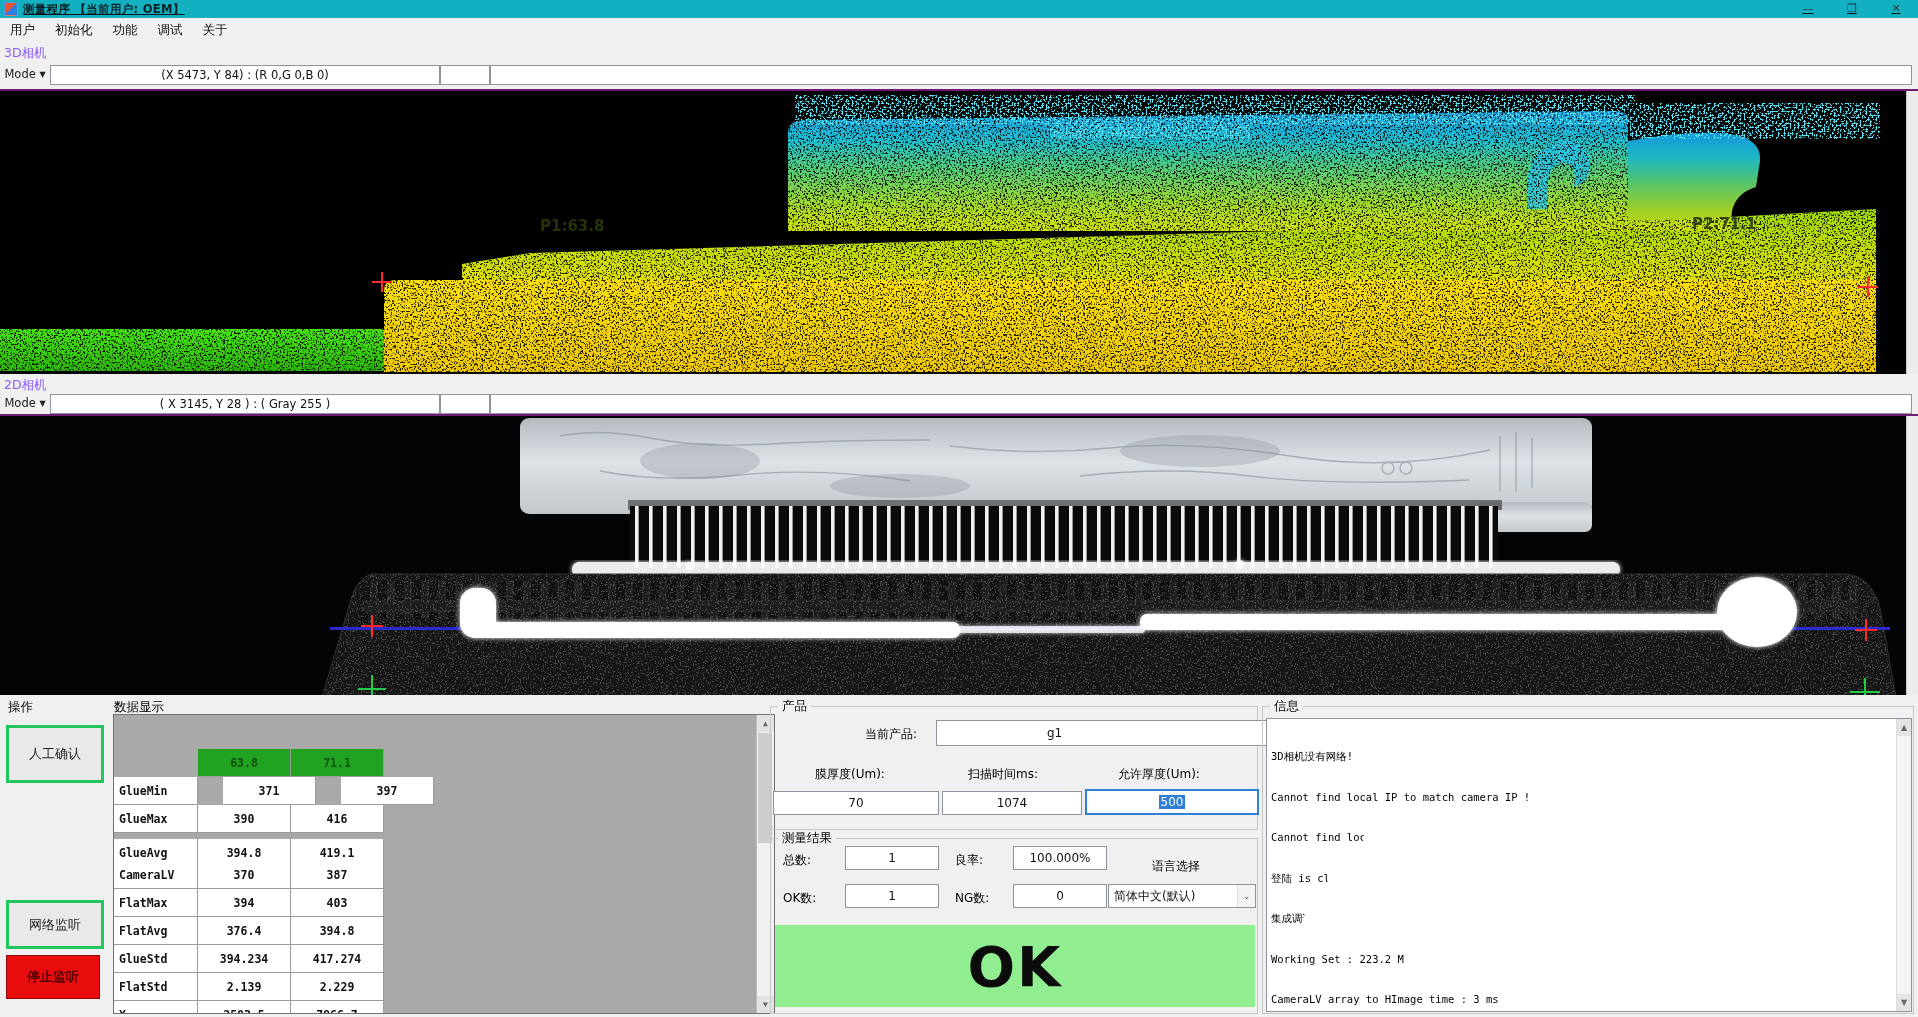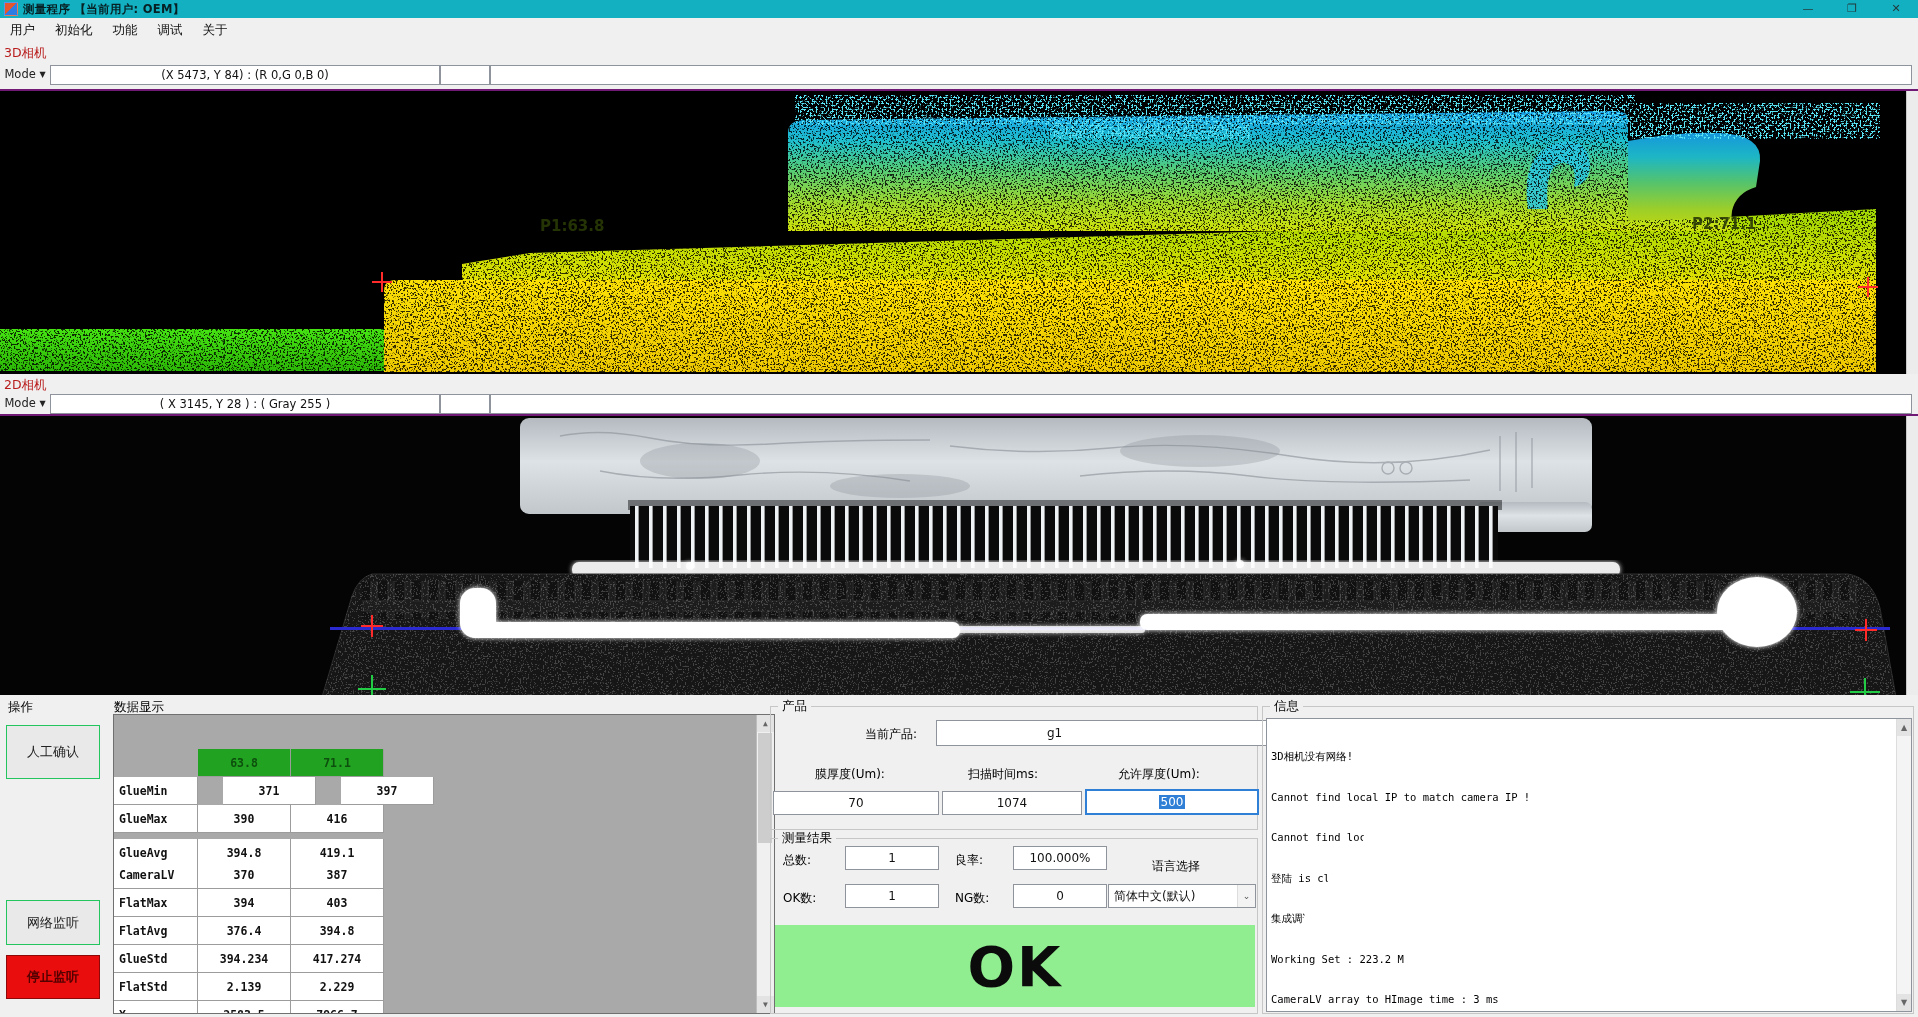--- a/index.html
+++ b/index.html
@@ -1,49 +1,49 @@
 <!DOCTYPE html>
 <html><head>
 <meta charset="utf-8">
 <style>
   html,body{margin:0;padding:0;background:#444;}
   .app{position:relative;width:1918px;height:1017px;background:#f0f0f0;overflow:hidden;
        font-family:"DejaVu Sans","Liberation Sans",sans-serif;font-size:12px;color:#111;}
   .abs{position:absolute;}
 
   
-  .titlebar{left:0;top:0;width:1918px;height:18px;background:#12b0c0;display:flex;align-items:center;}
+  .titlebar{left:0;top:0;width:1918px;height:18px;background:#12b0c0;display:flex;align-items:center;text-decoration:underline;}
   .app-icon{width:12px;height:12px;margin:0 5px 0 4px;
     background:linear-gradient(135deg,#e4572e 0 50%,#2e7de4 50% 100%);border:1px solid #fff3;}
   .title-text{font-size:11.5px;color:#072024;font-weight:bold;letter-spacing:.3px;}
   .win-controls{margin-left:auto;display:flex;height:100%;}
   .win-btn{width:44px;text-align:center;line-height:18px;font-size:11px;color:#243a3d;cursor:default;}
 
   
   .menubar{left:0;top:18px;width:1918px;height:24px;background:#f0f0f0;display:flex;align-items:center;}
   .menu-item{padding:3px 10px;font-size:12.5px;}
 
-  .cam-label{font-size:12.5px;color:#b91c1c;}
+  .cam-label{font-size:12.5px;color:#8b5cf6;}
 
   
   .modebar{left:0;width:1918px;height:24px;background:#f0f0f0;}
   .mode-btn{position:absolute;left:2px;top:2px;width:46px;height:19px;line-height:19px;
     text-align:center;font-size:11.5px;color:#222;}
   .mode-arrow{font-size:8px;vertical-align:1px;}
   .mbox{position:absolute;top:2px;height:18px;background:#fff;border:1px solid #8f949c;}
   .mbox-status{line-height:18px;text-align:center;font-size:11.5px;color:#111;}
 
   .img-panel{left:0;width:1918px;background:#000;overflow:hidden;border-top:2px solid #701a75;}
   .img-scroll{position:absolute;right:0;top:0;width:11px;height:100%;background:#ececec;border-left:1px solid #c9c9c9;}
 
   
   .bottom{left:0;top:695px;width:1918px;height:322px;background:#f0f0f0;}
   .sec-label{position:absolute;font-size:12.5px;color:#000;}
 
-  .btn{position:absolute;background:#e9e9e9;border:1px solid #22c55e;
+  .btn{position:absolute;background:#e9e9e9;border:3px solid #22c55e;
        display:flex;align-items:center;justify-content:center;font-size:13px;color:#222;cursor:default;}
   .btn-red{background:#e90d0d;border:1px solid #8d0909;color:#520000;font-weight:bold;}
 
   
   .dtable{position:absolute;left:113px;top:714px;width:660px;height:298px;background:#a9a9a9;
           border:1px solid #707070;overflow:hidden;font-family:"DejaVu Sans Mono","Liberation Mono",monospace;}
   .trow{position:absolute;left:0;display:flex;height:28px;}
   .tcell{border-right:1px solid #9c9c9c;border-bottom:1px solid #9c9c9c;background:#fff;
          display:flex;align-items:center;justify-content:center;font-size:11.5px;font-weight:bold;color:#111;}
   .tc-item{width:78px;justify-content:flex-start;padding-left:5px;}

